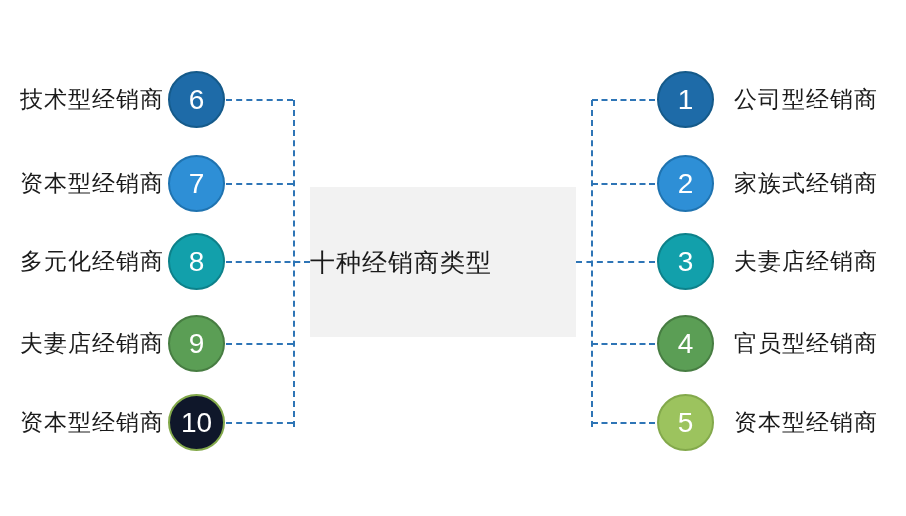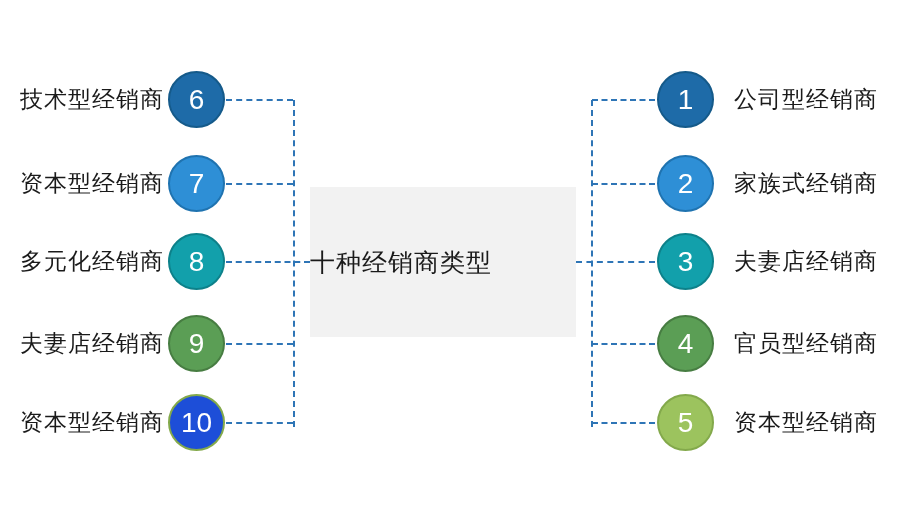--- a/index.html
+++ b/index.html
@@ -91,20 +91,20 @@
     <div class="lbl left">夫妻店经销商</div>
     <div class="circle left" style="background-color: rgb(91, 158, 85); border-color: rgb(71, 125, 66);">9</div>
     <div class="hline left" style="border-color: rgb(46, 117, 182);"></div>
     <div class="hline right" style="border-color: rgb(46, 117, 182);"></div>
     <div class="circle right" style="background-color: rgb(91, 158, 85); border-color: rgb(71, 125, 66);">4</div>
     <div class="lbl right">官员型经销商</div>
   </div>
 
   <div class="row row5">
     <div class="lbl left">资本型经销商</div>
-    <div class="circle left" style="background-color: #1d4ed8; border-color: rgb(131, 169, 75);">10</div>
+    <div class="circle left" style="background-color: #0f172a; border-color: rgb(131, 169, 75);">10</div>
     <div class="hline left" style="border-color: rgb(46, 117, 182);"></div>
     <div class="hline right" style="border-color: rgb(46, 117, 182);"></div>
     <div class="circle right" style="background-color: rgb(156, 195, 94); border-color: rgb(131, 169, 75);">5</div>
     <div class="lbl right">资本型经销商</div>
   </div>
 
 </div>
 
 </body></html>

